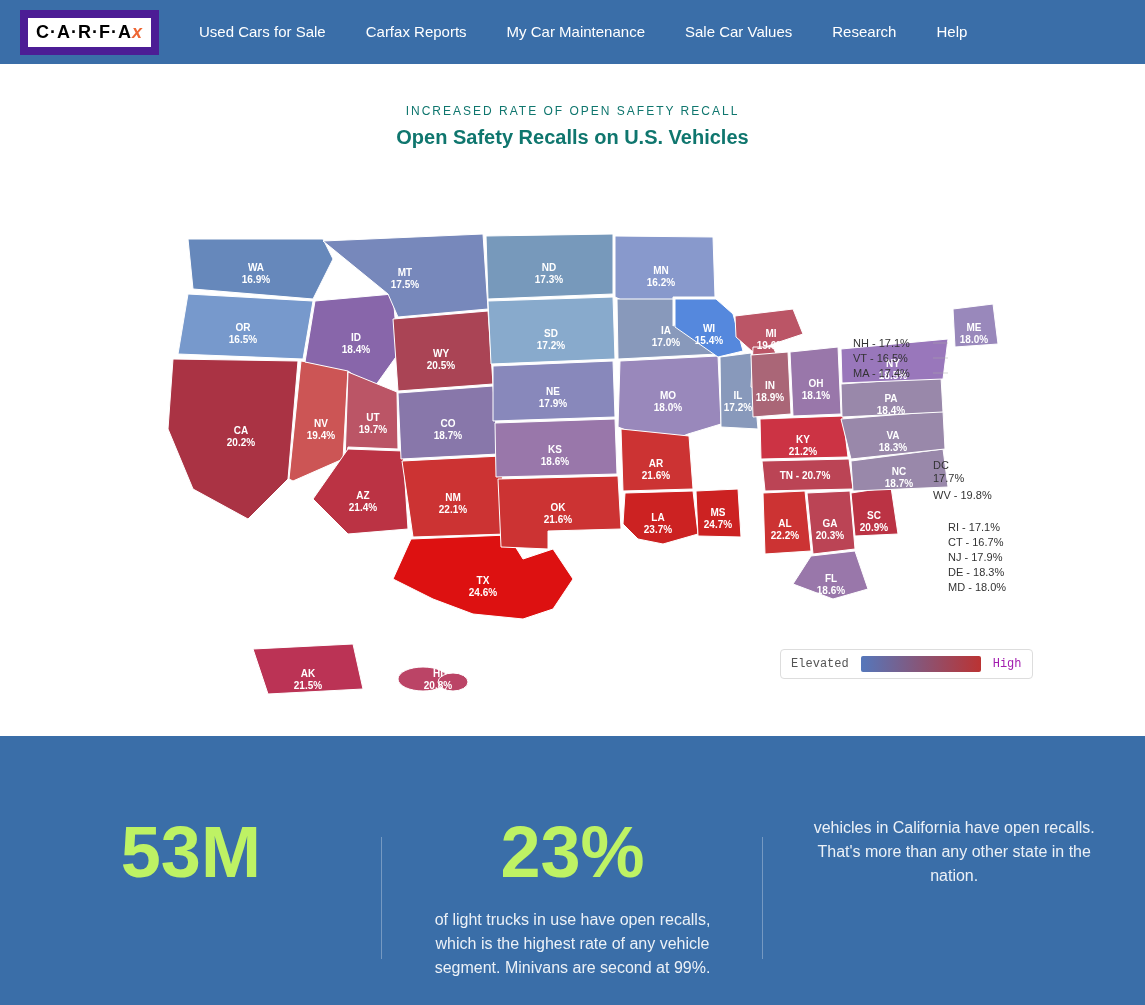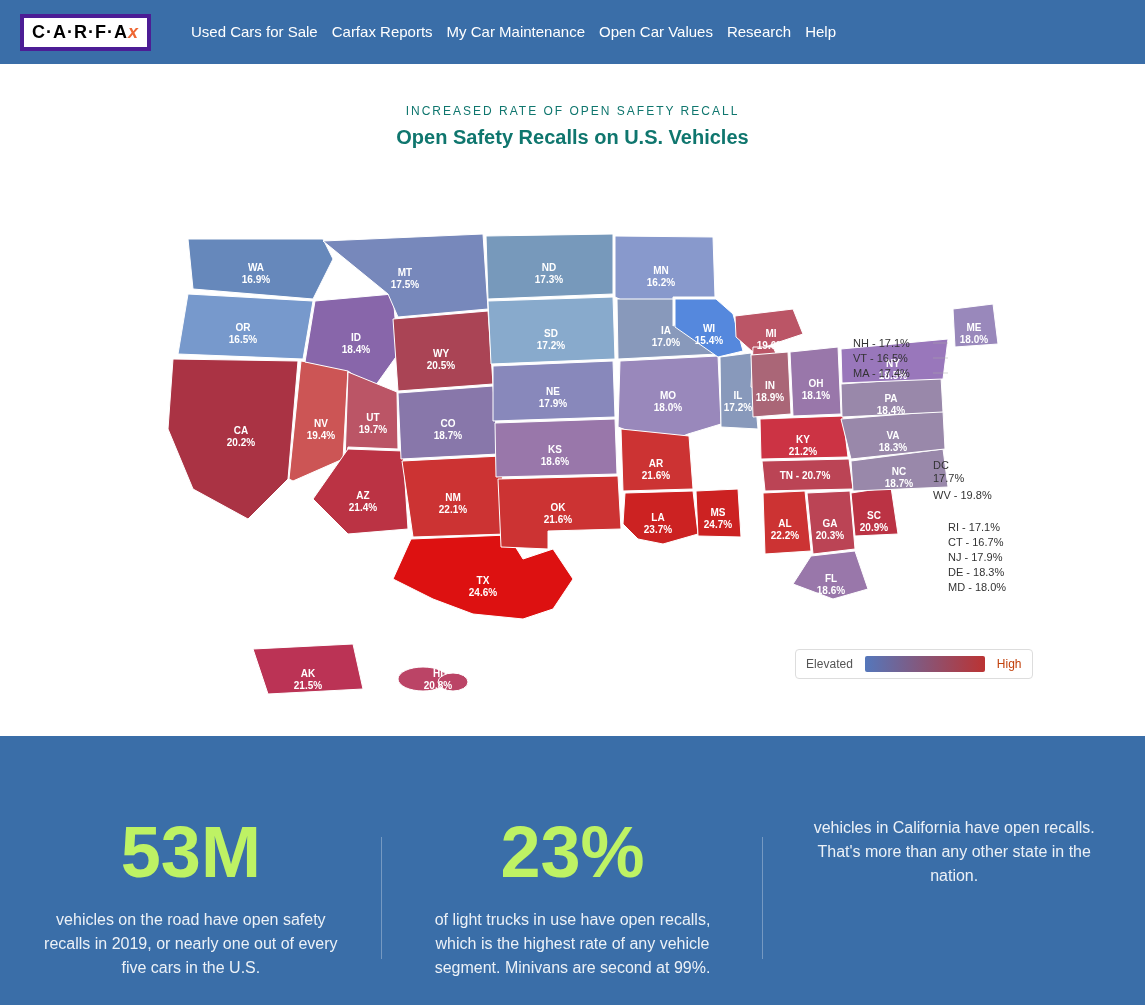--- a/index.html
+++ b/index.html
@@ -8,34 +8,34 @@
     
     .navbar {
       background: #3a6ea8;
       display: flex;
       align-items: center;
       padding: 0 20px;
       height: 64px;
     }
     .logo {
       background: #fff;
-      border: 4px solid #4c1d95;
+      border: 8px solid #4c1d95;
       padding: 4px 8px;
       font-weight: bold;
       font-size: 18px;
       letter-spacing: 1px;
       color: #000;
       margin-right: 40px;
       display: flex;
       align-items: center;
     }
     .logo span { font-style: italic; color: #e63; }
     .nav-links {
       display: flex;
-      gap: 14px;
+      gap: 40px;
       list-style: none;
     }
     .nav-links li a {
       color: #fff;
       text-decoration: none;
       font-size: 15px;
       font-weight: 500;
     }
 
     
@@ -80,20 +80,21 @@
       right: 20px;
       display: flex;
       align-items: center;
       gap: 12px;
       font-size: 13px;
       color: #333;
       background: rgba(255,255,255,0.9);
       padding: 6px 10px;
       border-radius: 4px;
       border: 1px solid #ddd;
+      font-family: Liberation Mono, monospace;
     }
     .legend-bar {
       width: 120px;
       height: 16px;
       background: linear-gradient(to right, #5577bb, #bb3333);
       border-radius: 2px;
     }
 
     
     .stats-section {
@@ -144,21 +145,21 @@
 <body>
 
 <nav class="navbar">
   <div class="logo">
     C·A·R·F·A<span>x</span>
   </div>
   <ul class="nav-links">
     <li><a>Used Cars for Sale</a></li>
     <li><a>Carfax Reports</a></li>
     <li><a>My Car Maintenance</a></li>
-    <li><a>Open Car Values</a></li>
+    <li><a>Sale Car Values</a></li>
     <li><a>Research</a></li>
     <li><a>Help</a></li>
   </ul>
 </nav>
 
 <div class="main-content">
   <div class="subtitle">INCREASED RATE OF OPEN SAFETY RECALL</div>
   <div class="title">Open Safety Recalls on U.S. Vehicles</div>
 
   <div class="map-container">
@@ -345,29 +346,28 @@
       <line x1="840" y1="164" x2="855" y2="164" stroke="#aaa" stroke-width="0.5"></line>
       <line x1="840" y1="179" x2="855" y2="179" stroke="#aaa" stroke-width="0.5"></line>
       <line x1="840" y1="194" x2="855" y2="194" stroke="#aaa" stroke-width="0.5"></line>
 
     </svg>
 
     
     <div class="legend">
       <span style="font-size:12px;color:#555;">Elevated</span>
       <div class="legend-bar"></div>
-      <span style="font-size:12px;color:#c2410c;">High</span>
+      <span style="font-size:12px;color:#a21caf;">High</span>
     </div>
   </div>
 </div>
 
 <div class="stats-section">
   <div class="stat-block">
     <div class="stat-number">53M</div>
-    <div class="stat-desc">vehicles on the road have open safety recalls in 2019, or nearly one out of every five cars in the U.S.</div>
   </div>
   <div class="stat-block">
     <div class="stat-number">23%</div>
     <div class="stat-desc">of light trucks in use have open recalls, which is the highest rate of any vehicle segment. Minivans are second at 99%.</div>
   </div>
   <div class="stat-block">
     <div class="stat-desc">vehicles in California have open recalls. That's more than any other state in the nation.</div>
   </div>
 </div>
 

